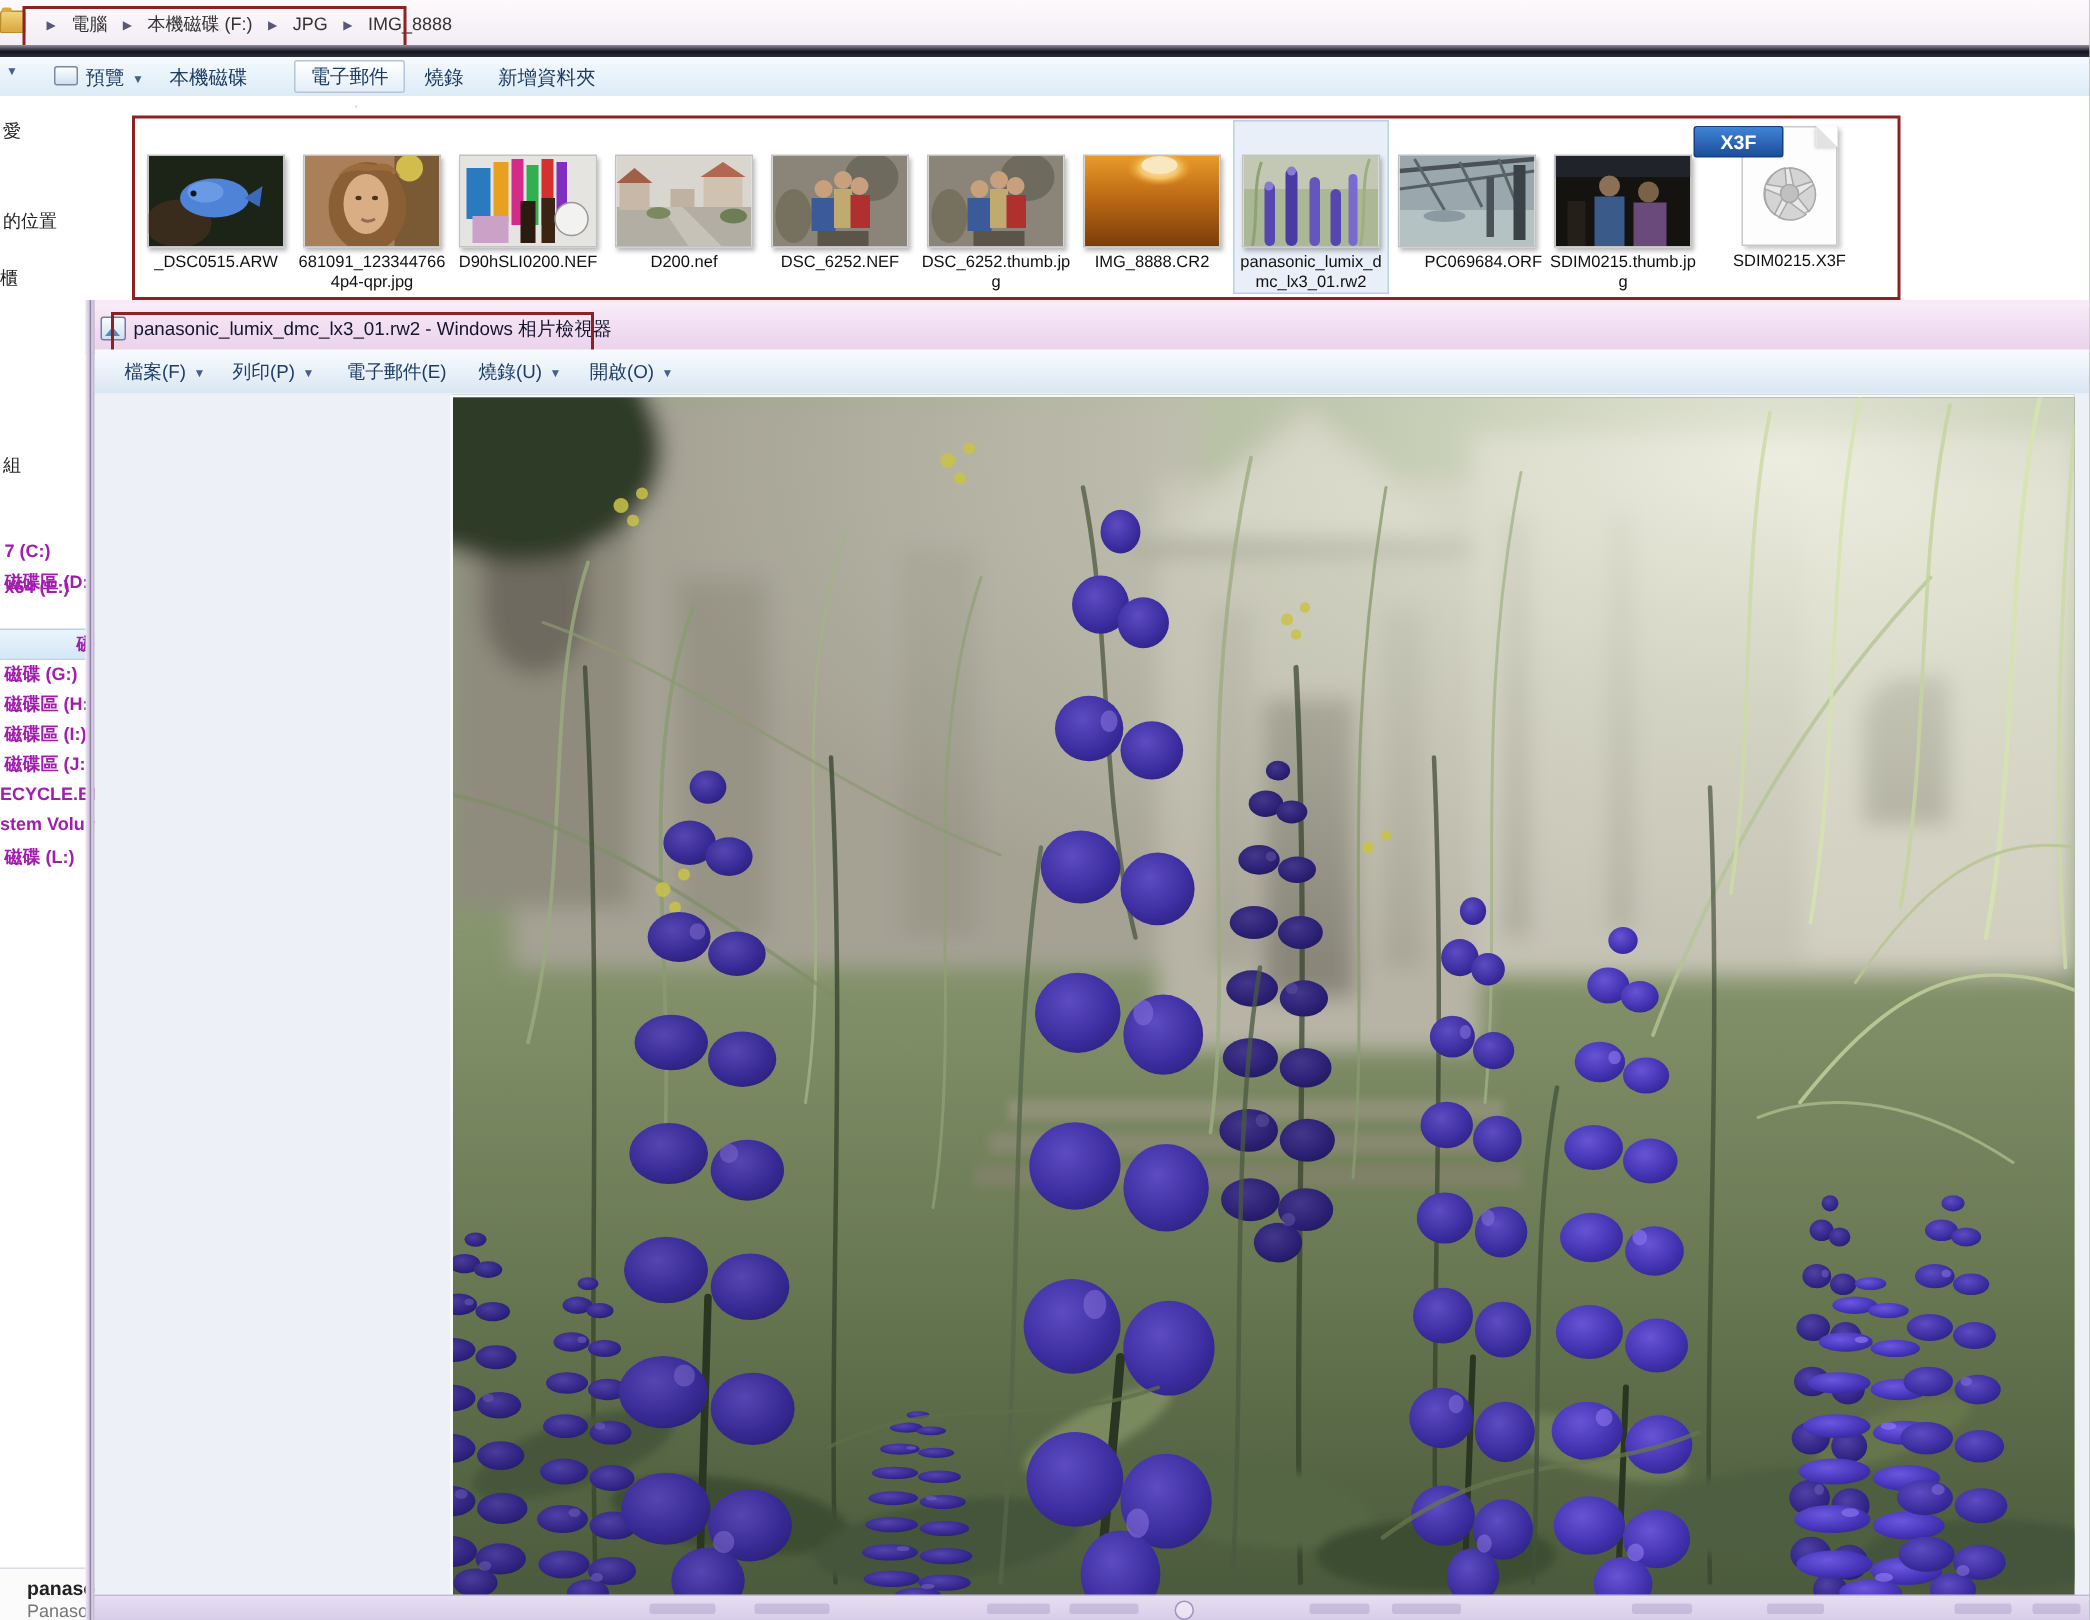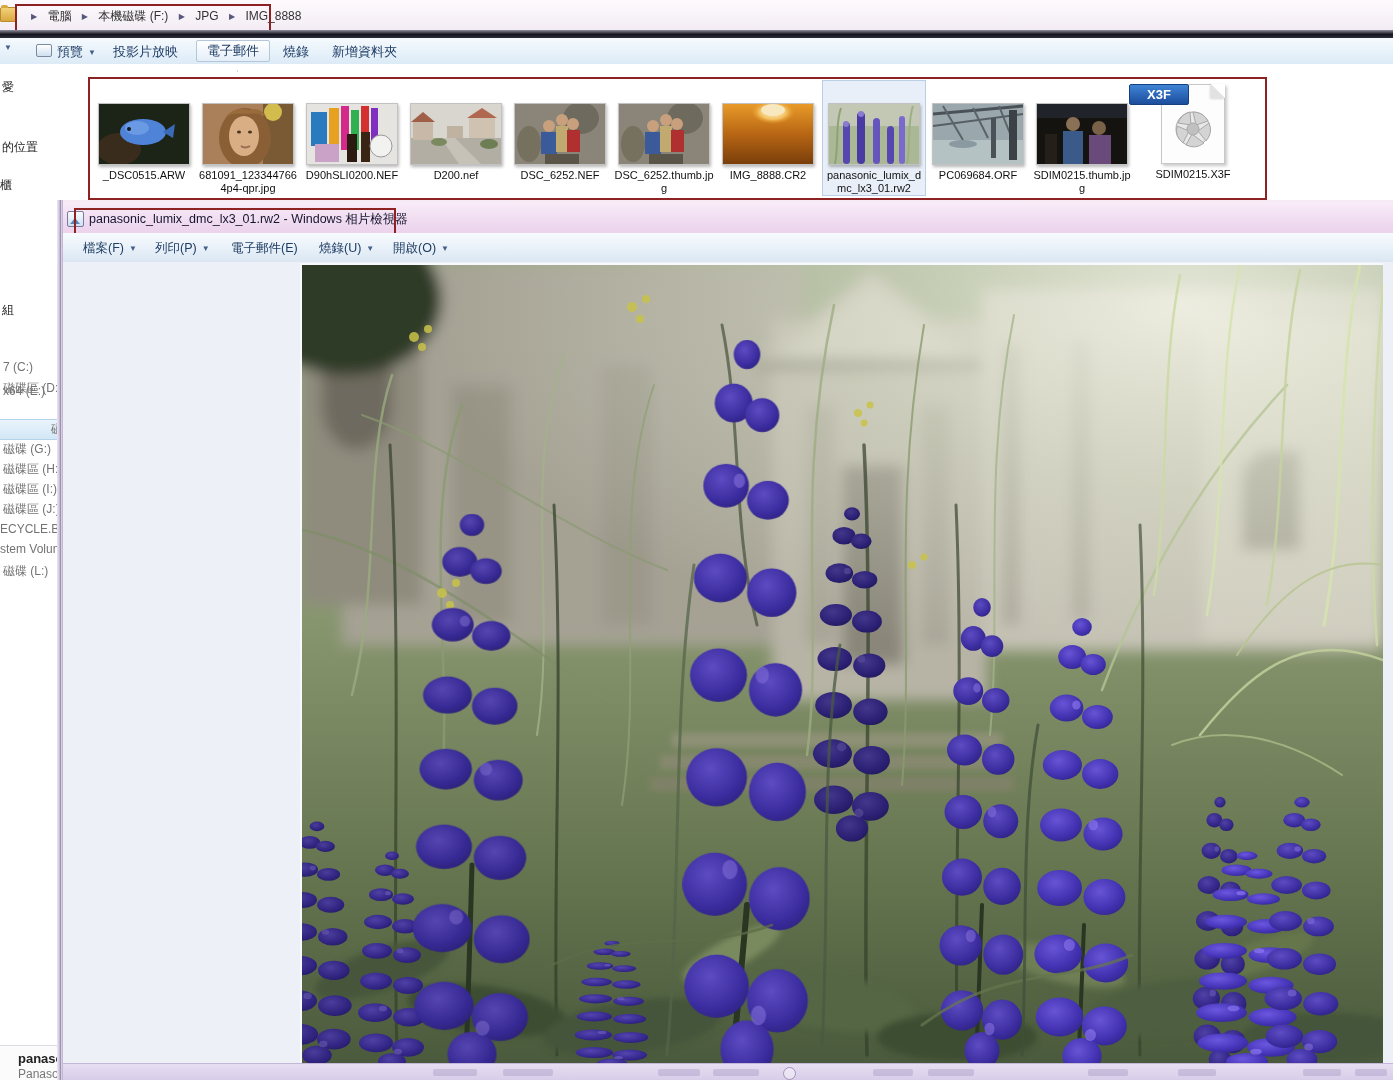--- a/index.html
+++ b/index.html
@@ -44,21 +44,21 @@
   .x3f-page{position:relative;width:62px;height:78px;margin:2px auto 0;background:#fdfdfd;
     border:1px solid #c8c8c8;box-shadow:2px 2px 3px rgba(0,0,0,.22);}
   .x3f-fold{position:absolute;right:-1px;top:-1px;width:0;height:0;
     border-left:14px solid #e2e2e2;border-top:14px solid #fff;
     filter:drop-shadow(-1px 1px 1px rgba(0,0,0,.15));}
   .x3f-banner{position:absolute;left:-9px;top:2px;width:58px;height:19px;
     background:linear-gradient(#3f83d6,#1c4d9b);border:1px solid #16407f;border-radius:2px;
     color:#fff;font-weight:bold;font-size:13px;line-height:19px;text-align:center;}
 
   .nav-frag{position:absolute;font-size:12px;color:#222;white-space:nowrap;}
-  .drive{position:absolute;left:3px;font-size:12px;color:#737373;white-space:nowrap;z-index:1;}
+  .drive{position:absolute;left:3px;font-size:12px;color:#a21caf;white-space:nowrap;z-index:1;font-weight:bold;}
   .drive-sel{position:absolute;left:0;top:419px;width:57px;height:19px;
     background:linear-gradient(#eaf4fc,#d3e7f6);border-top:1px solid #b4d4ec;border-bottom:1px solid #b4d4ec;}
   .details-pane{left:0;top:1045px;width:57px;height:35px;background:#fbfbfc;border-top:1px solid #dcdce2;}
   .details-1{left:18px;top:1051px;font-size:13px;font-weight:bold;color:#222;white-space:nowrap;}
   .details-2{left:18px;top:1067px;font-size:12px;color:#777;white-space:nowrap;}
 
   
   .viewer{left:57px;top:200px;width:1336px;height:880px;z-index:10;}
   .v-left-border{position:absolute;left:0;top:0;width:6px;height:880px;
     background:linear-gradient(90deg,#efe8f5,#cfc4e0 40%,#8b8099 55%,#ddd3ea 70%,#b9aecb);}
@@ -98,21 +98,21 @@
   <span>JPG</span>
   <span class="sep">▶</span>
   <span>IMG_8888</span>
 </div>
 <div class="abs crumb-box"></div>
 <div class="abs dark-band"></div>
 
 <div class="abs toolbar">
   <span class="tb-item" style="left:4px;font-size:8px;color:#44608a;">▼</span>
   <span class="tb-item" style="left:36px;"><span class="preview-glyph"></span><span>預覽</span><span class="tb-arrow">▼</span></span>
-  <span class="tb-item" style="left:113px;">投影片放映</span>
+  <span class="tb-item" style="left:113px;">本機磁碟</span>
   <span class="abs email-btn">電子郵件</span>
   <span class="tb-item" style="left:283px;">燒錄</span>
   <span class="tb-item" style="left:332px;">新增資料夾</span>
 </div>
 <div class="abs gap-strip"></div>
 <div class="abs nav-sep"></div>
 <div class="abs file-area"></div>
 
 <div class="nav-frag" style="left:2px;top:79px;">愛</div>
 <div class="nav-frag" style="left:2px;top:139px;">的位置</div>
@@ -273,21 +273,21 @@
       <rect x="44" y="14" width="7" height="46" rx="3.5" fill="#6456bc"></rect>
       <rect x="58" y="22" width="7" height="38" rx="3.5" fill="#5646b0"></rect>
       <rect x="70" y="12" width="6" height="48" rx="3" fill="#7a6ace"></rect>
       <circle cx="32" cy="10" r="3" fill="#8a7ad0"></circle>
         <circle cx="17" cy="20" r="3" fill="#8a7ad0"></circle>
       </svg>
   </div>
   <div class="thumb-name">panasonic_lumix_dmc_lx3_01.rw2</div>
 </div>
 
-<div class="thumb" style="left:926px;">
+<div class="thumb" style="left:926px;text-align:right;">
   <div class="thumb-img">
     <svg width="90" height="60">
         <rect width="90" height="60" fill="#9aa8ae"></rect>
       <rect y="36" width="90" height="24" fill="#b4c2c4"></rect>
       <path d="M0,10 L90,2" stroke="#4a5258" stroke-width="3"></path>
       <path d="M0,22 L90,10" stroke="#555e64" stroke-width="2"></path>
       <path d="M10,2 L30,36 M40,4 L55,34 M66,2 L78,32" stroke="#5a6468" stroke-width="2"></path>
       <rect x="76" y="6" width="8" height="50" fill="#3a4248"></rect>
       <rect x="58" y="14" width="5" height="40" fill="#4a5258"></rect>
       <ellipse cx="30" cy="40" rx="14" ry="4" fill="#8a9aa0"></ellipse>

